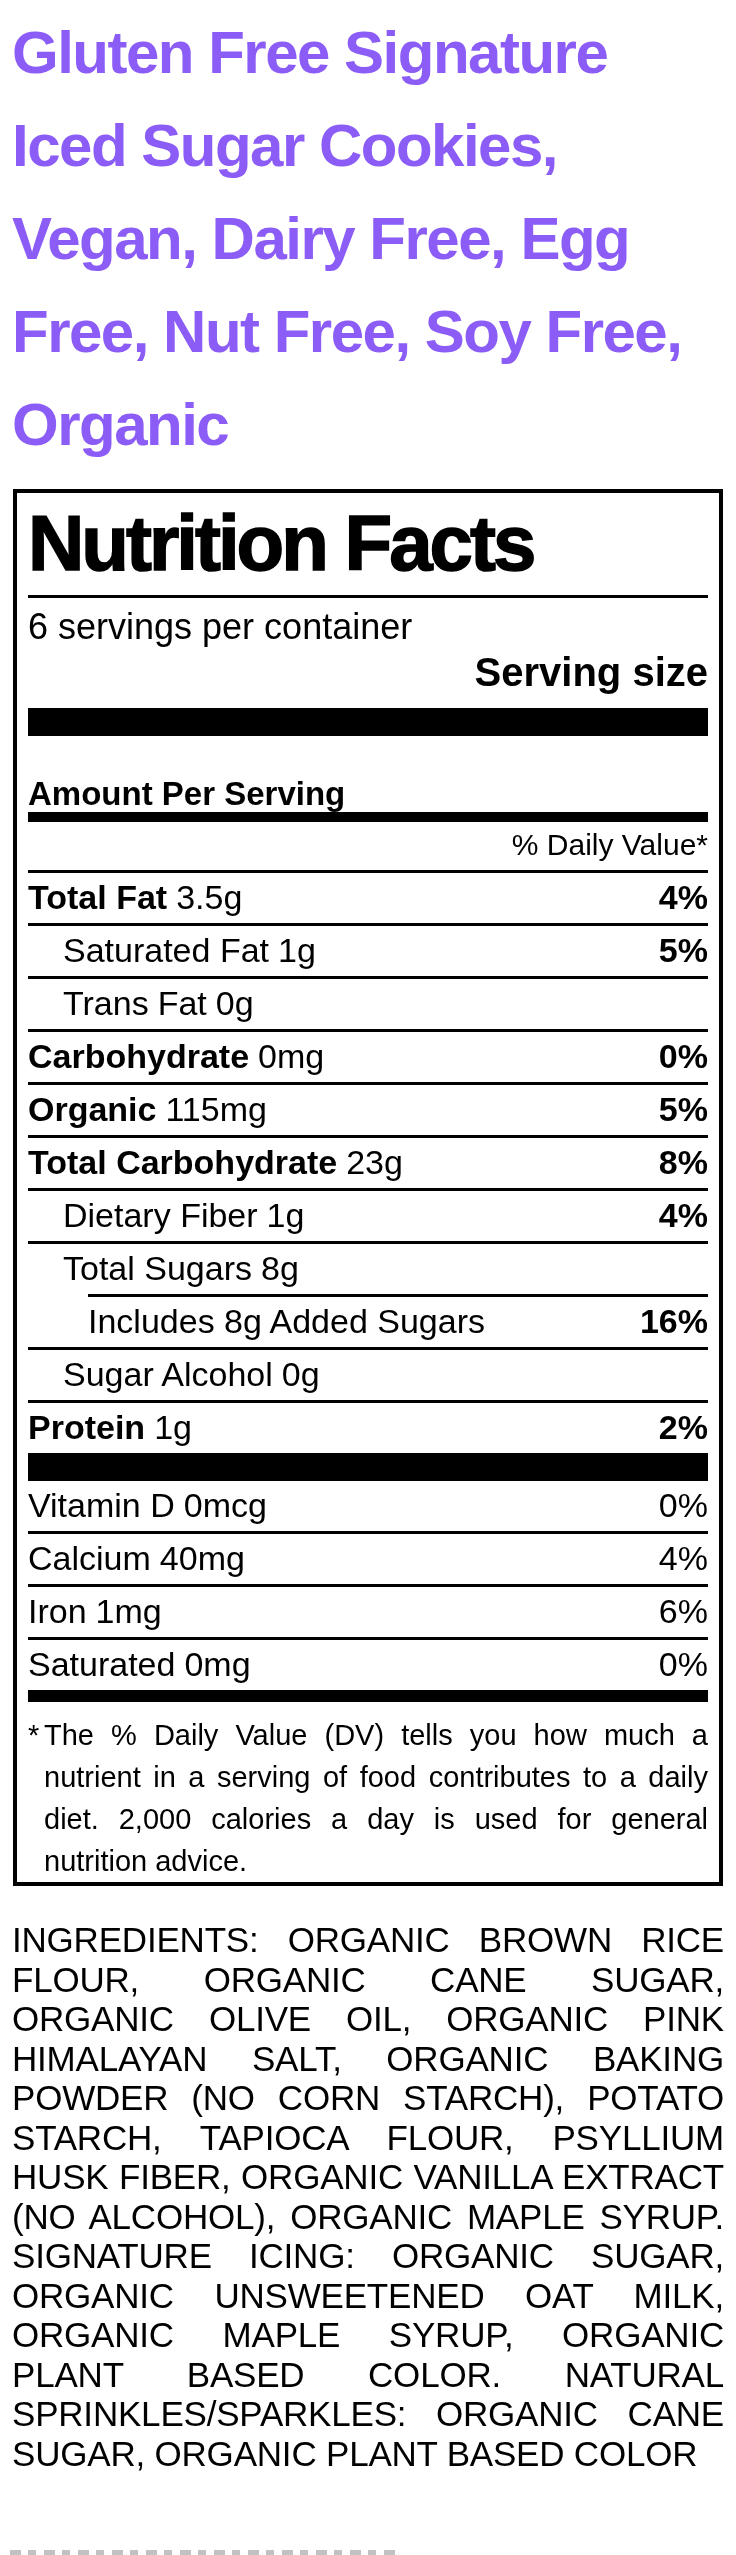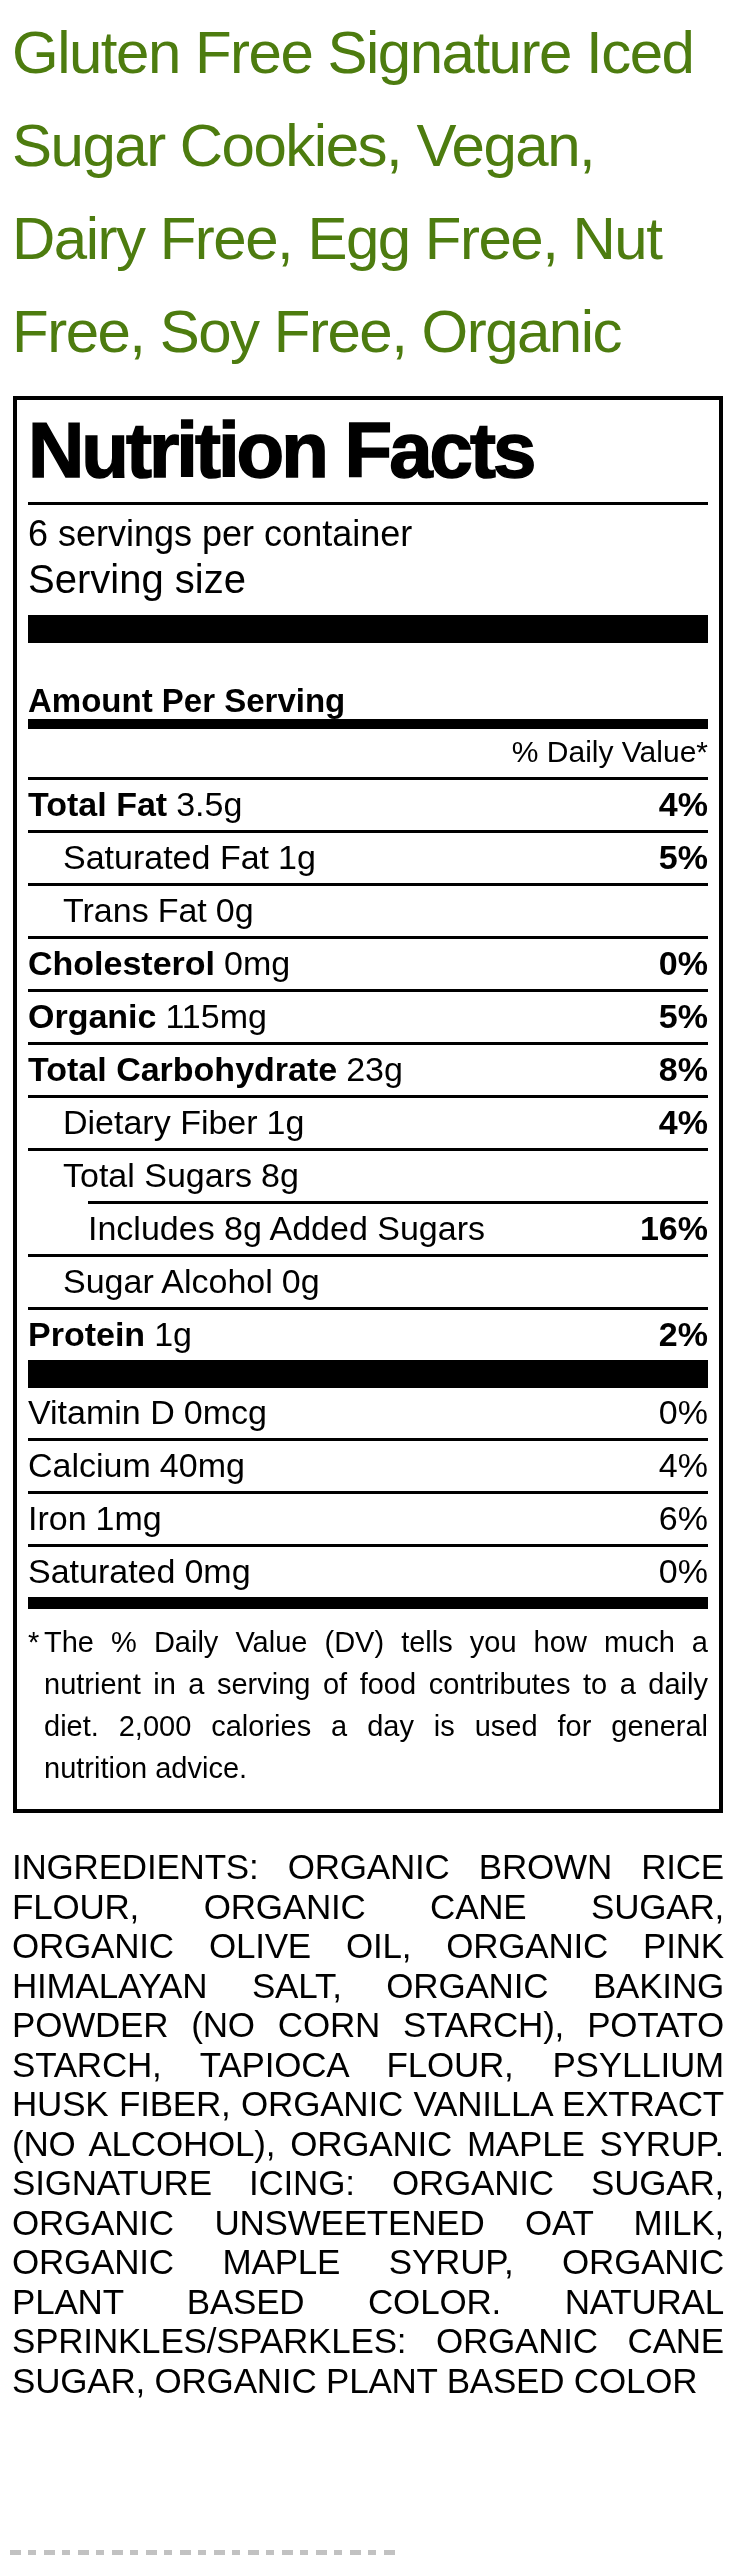--- a/index.html
+++ b/index.html
@@ -5,44 +5,44 @@
   html,body{margin:0;padding:0;}
   body{background:#ffffff;}
   .page{
     width:736px;height:2555px;overflow:hidden;background:#fff;color:#000;
     font-family:"Liberation Sans","DejaVu Sans",sans-serif;
     position:relative;
   }
   
   .product-title{
     padding:6px 14px 0 12px;
-    font-size:60px;line-height:93px;font-weight:normal;letter-spacing:-1.5px;
-    color:#4d7c0f;
+    font-size:60px;line-height:93px;font-weight:bold;letter-spacing:-1.5px;
+    color:#8b5cf6;
   }
   
   .nf-panel{
     margin:18px 0 0 13px;
     width:710px;box-sizing:border-box;
     border:4px solid #000;
-    padding:8px 11px 20px 11px;
+    padding:8px 11px 0 11px;
   }
   .nf-heading{
     font-size:78px;line-height:84px;font-weight:bold;letter-spacing:-3px;
     -webkit-text-stroke:1.5px #000;
     white-space:nowrap;
   }
   .rule3{height:3px;background:#000;}
   .rule10{height:10px;background:#000;}
   .bar28{height:28px;background:#000;margin-top:14px;}
   .bar12{height:12px;background:#000;}
   .nf-heading + .rule3{margin-top:10px;}
   .servings{margin-top:10px;font-size:36px;line-height:38px;}
   .serving-row{
     margin-top:4px;display:flex;justify-content:space-between;align-items:flex-end;
-    font-size:40px;line-height:44px;font-weight:normal;
+    font-size:40px;line-height:44px;font-weight:bold;flex-direction:column;
   }
   .aps{margin-top:40px;font-size:33px;line-height:36px;font-weight:bold;}
   .calories-row{
     display:flex;justify-content:space-between;align-items:flex-end;height:86px;
   }
   .cal-label{font-size:64px;line-height:62px;font-weight:bold;-webkit-text-stroke:1.2px #000;}
   .cal-value{font-size:94px;line-height:80px;font-weight:bold;-webkit-text-stroke:1.2px #000;}
   .calories-row + .rule10{margin-top:4px;}
   .dv-header{
     text-align:right;font-size:30px;line-height:32px;font-weight:normal;
@@ -113,21 +113,21 @@
       </div>
       <div class="row">
         <span class="nm i1"><span>Saturated Fat</span><span class="amt">1g</span></span>
         <span class="dv">5%</span>
       </div>
       <div class="row">
         <span class="nm i1"><span class="it">Trans</span><span class="amt">Fat</span><span class="amt">0g</span></span>
         <span class="dv"></span>
       </div>
       <div class="row">
-        <span class="nm"><span class="bold-name">Cholesterol</span><span class="amt">0mg</span></span>
+        <span class="nm"><span class="bold-name">Carbohydrate</span><span class="amt">0mg</span></span>
         <span class="dv">0%</span>
       </div>
       <div class="row">
         <span class="nm"><span class="bold-name">Organic</span><span class="amt">115mg</span></span>
         <span class="dv">5%</span>
       </div>
       <div class="row">
         <span class="nm"><span class="bold-name">Total Carbohydrate</span><span class="amt">23g</span></span>
         <span class="dv">8%</span>
       </div>

